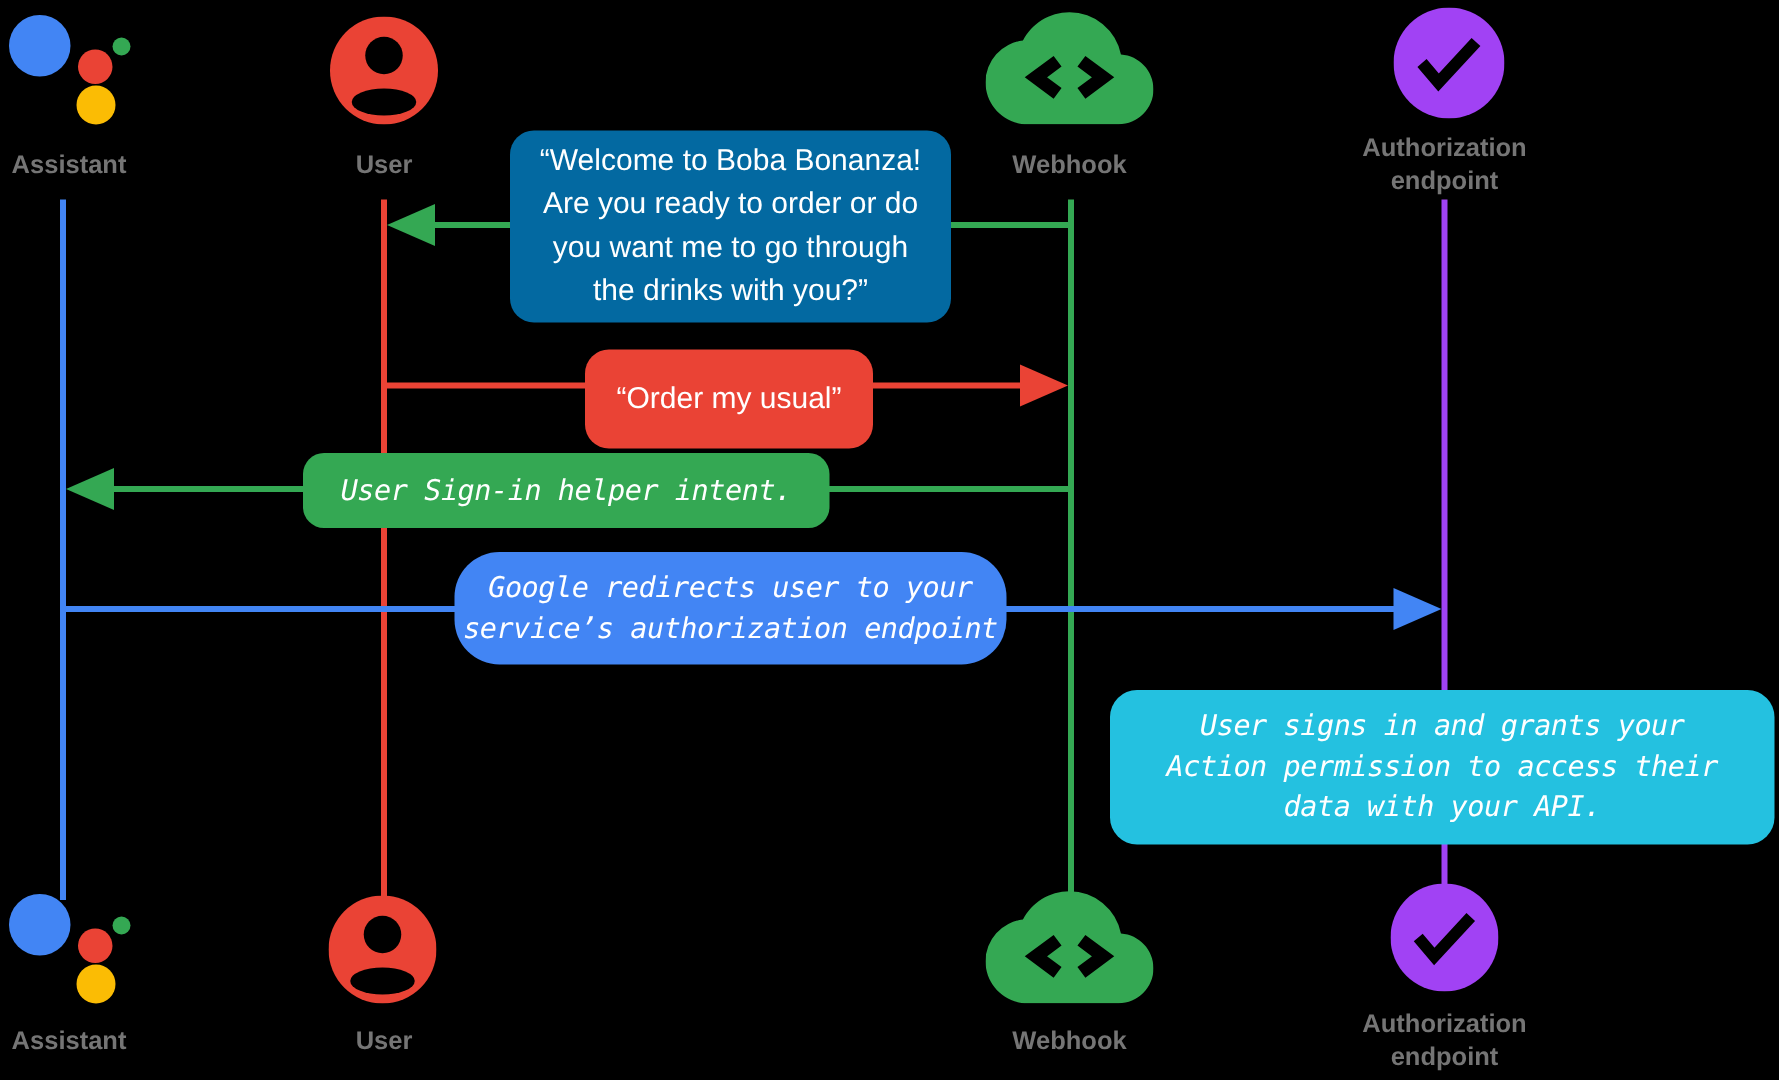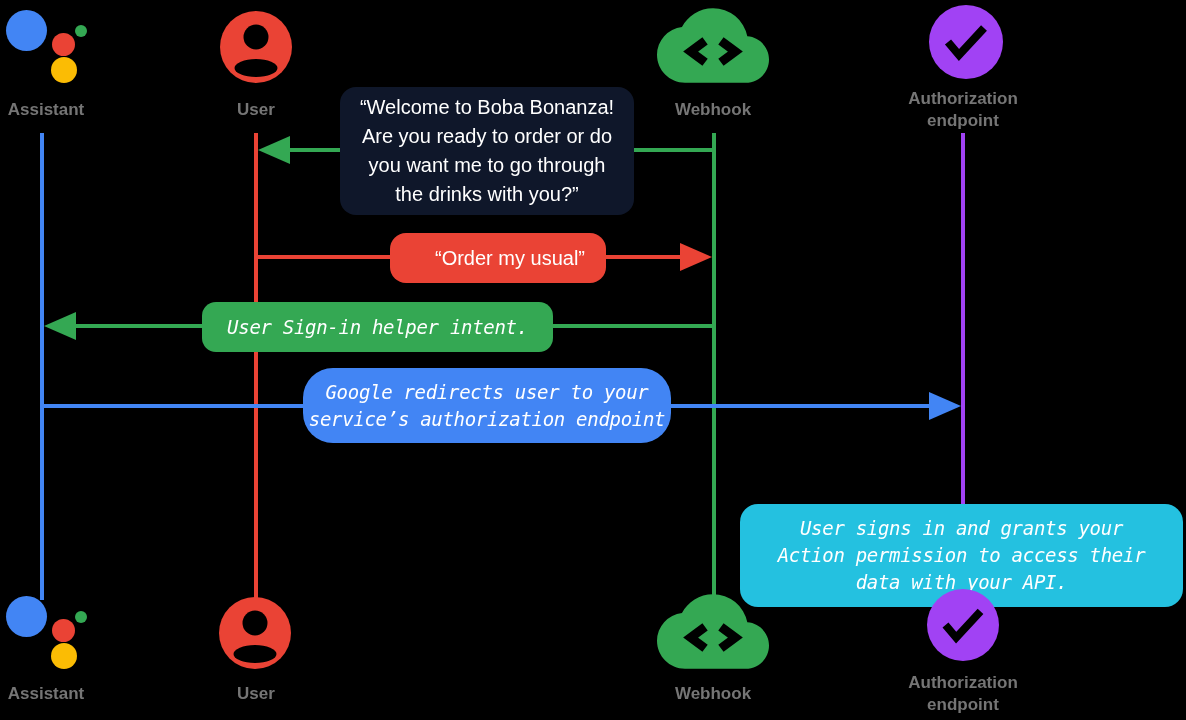--- a/index.html
+++ b/index.html
@@ -39,25 +39,25 @@
   .head-right{border-left:32px solid;}
   
   .msg-box{
     position:absolute;z-index:4;
     display:flex;align-items:center;justify-content:center;
     color:#FFFFFF;
   }
   .msg-box .txt{white-space:pre-line;text-align:center;}
   .sans-txt{font-family:"Liberation Sans",sans-serif;font-size:20px;line-height:29px;}
   .mono-txt{font-family:"DejaVu Sans Mono",monospace;font-style:italic;font-size:19px;line-height:27px;letter-spacing:-0.3px;}
-  .box-welcome{left:340px;top:87px;width:294px;height:128px;background:#0f172a;border-radius:16px;}
-  .box-order{left:390px;top:233px;width:192px;height:50px;background:#EA4335;border-radius:16px;padding-left:24px;}
+  .box-welcome{left:340px;top:87px;width:294px;height:128px;background:#0369a1;border-radius:16px;}
+  .box-order{left:390px;top:233px;width:192px;height:66px;background:#EA4335;border-radius:16px;}
   .box-signin{left:202px;top:302px;width:351px;height:50px;background:#34A853;border-radius:14px;}
   .box-redirect{left:303px;top:368px;width:368px;height:75px;background:#4285F4;border-radius:30px;}
-  .box-grants{left:740px;top:460px;width:443px;height:103px;background:#24C1E0;border-radius:18px;margin-top:44px;}
+  .box-grants{left:740px;top:460px;width:443px;height:103px;background:#24C1E0;border-radius:18px;}
 </style>
 </head>
 <body>
 
 <div>
 
   <div class="lifeline ll-assistant"></div>
   <div class="lifeline ll-user"></div>
   <div class="lifeline ll-webhook"></div>
   <div class="lifeline ll-auth"></div>

